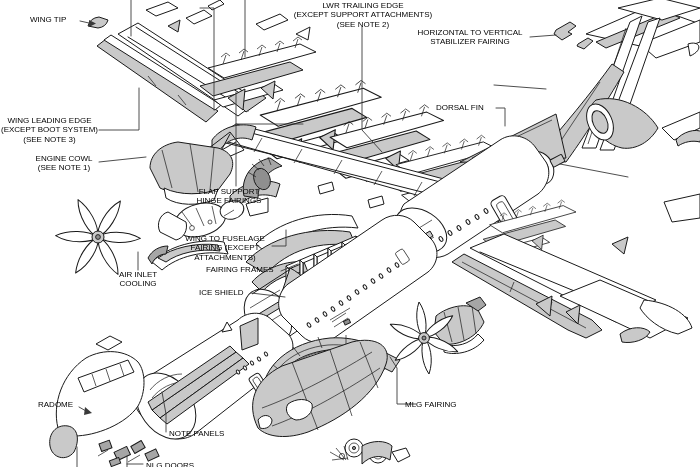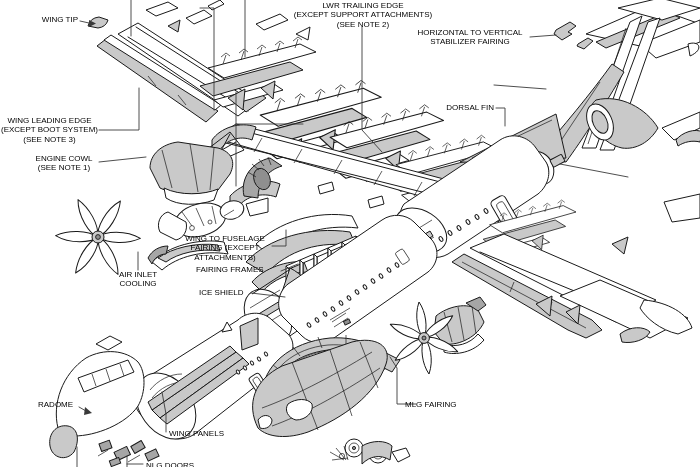--- a/index.html
+++ b/index.html
@@ -1,21 +1,21 @@
 <!DOCTYPE html>
 <html><head>
 <meta charset="utf-8">
 <style>
   html,body{margin:0;padding:0;background:#fff;}
   #stage{position:relative;width:700px;height:467px;background:#ffffff;overflow:hidden;
          font-family:"Liberation Sans",sans-serif;}
   #art{position:absolute;left:0;top:0;z-index:1;}
   .lbl{position:absolute;z-index:2;font:8px/1.16 "Liberation Sans",sans-serif;color:#000;
        white-space:pre-line;letter-spacing:0;}
-  .ctr{text-align:center}.rt{text-align:right}
+  .ctr{text-align:center}.rt{}
   
   .ln{fill:none;stroke:#1a1a1a;stroke-width:1;stroke-linejoin:round;stroke-linecap:round}
   .w {fill:#ffffff;stroke:#1a1a1a;stroke-width:1;stroke-linejoin:round}
   .g {fill:#c9c9c9;stroke:#1a1a1a;stroke-width:1;stroke-linejoin:round}
   .g2{fill:#a6a6a6;stroke:#1a1a1a;stroke-width:1;stroke-linejoin:round}
   .g3{fill:#8f8f8f;stroke:#1a1a1a;stroke-width:.9;stroke-linejoin:round}
   .ld{fill:none;stroke:#3a3a3a;stroke-width:.9;stroke-linecap:round;stroke-linejoin:round}
   .th{fill:none;stroke:#1a1a1a;stroke-width:.7}
 </style>
 </head>
@@ -368,25 +368,27 @@
 (EXCEPT SUPPORT ATTACHMENTS)
 (SEE NOTE 2)</div>
 <div class="lbl ctr" style="left:411px;top:28px;width:118px">HORIZONTAL TO VERTICAL
 STABILIZER FAIRING</div>
 <div class="lbl rt" style="left:436px;top:103px;width:58px">DORSAL FIN</div>
 <div class="lbl ctr" style="left:0;top:116px;width:99px">WING LEADING EDGE
 (EXCEPT BOOT SYSTEM)
 (SEE NOTE 3)</div>
 <div class="lbl ctr" style="left:30px;top:154px;width:68px">ENGINE COWL
 (SEE NOTE 1)</div>
+<div class="lbl ctr" style="left:184px;top:187px;width:90px">FLAP SUPPORT
+HINGE FAIRINGS</div>
 <div class="lbl ctr" style="left:178px;top:234px;width:94px">WING TO FUSELAGE
 FAIRING (EXCEPT
 ATTACHMENTS)</div>
-<div class="lbl" style="left:196px;top:265px;width:74px">FAIRING FRAMES</div>
+<div class="lbl" style="left:206px;top:265px;width:74px">FAIRING FRAMES</div>
 <div class="lbl" style="left:199px;top:288px;width:50px">ICE SHIELD</div>
 <div class="lbl ctr" style="left:111px;top:270px;width:54px">AIR INLET
 COOLING</div>
 <div class="lbl" style="left:38px;top:400px;width:42px">RADOME</div>
-<div class="lbl" style="left:169px;top:429px;width:68px">WING PANELS</div>
+<div class="lbl" style="left:169px;top:429px;width:68px">NOTE PANELS</div>
 <div class="lbl" style="left:405px;top:400px;width:70px">MLG FAIRING</div>
 <div class="lbl" style="left:146px;top:461px;width:80px">NLG DOORS</div>
 
 </div>
 
 </body></html>

